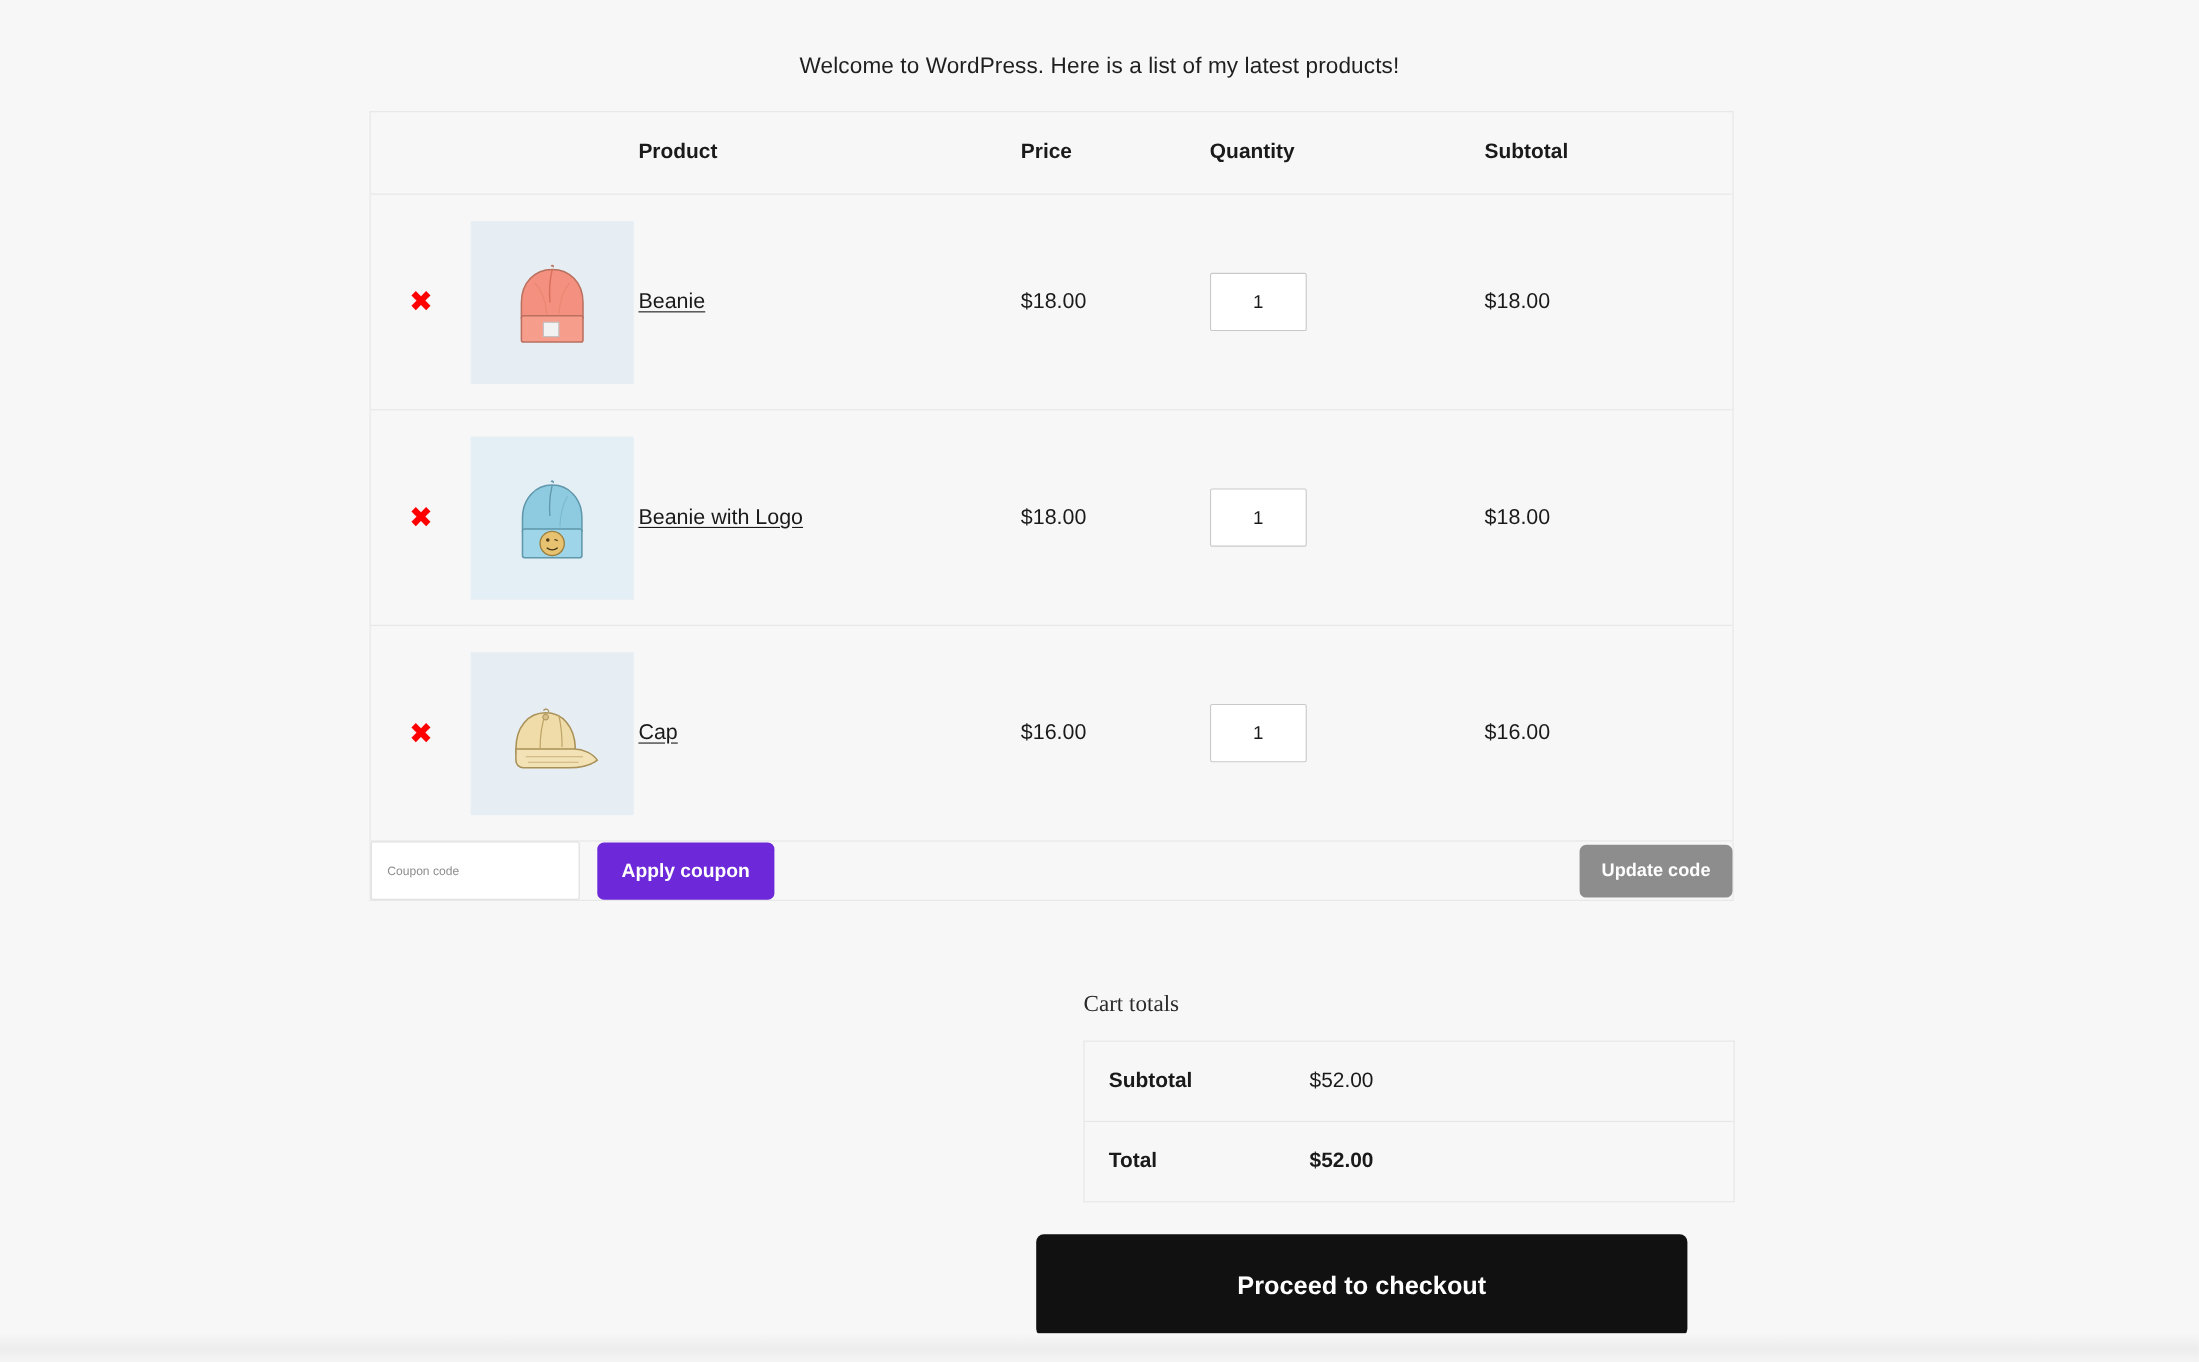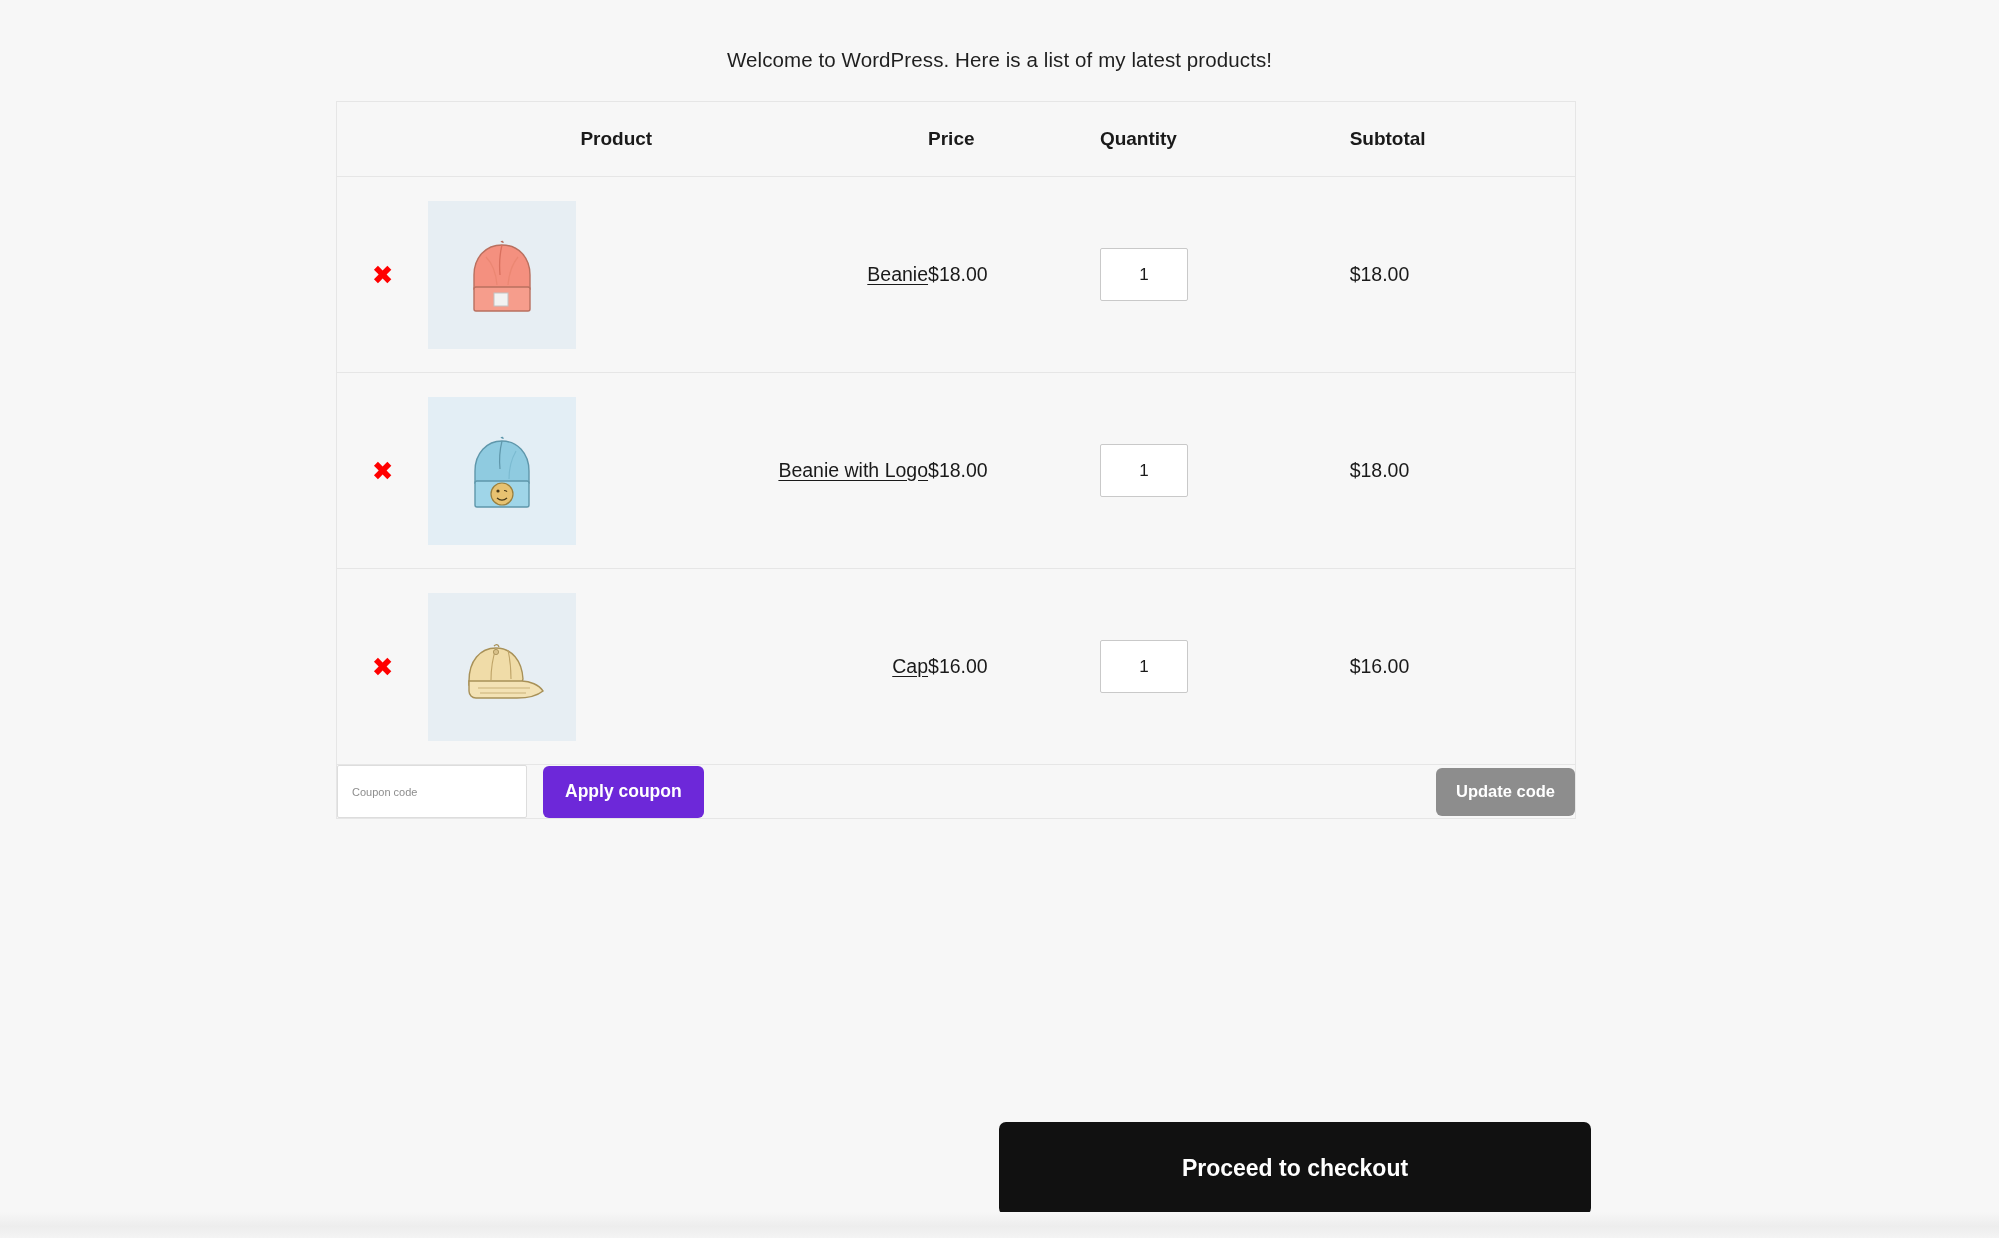--- a/index.html
+++ b/index.html
@@ -49,21 +49,21 @@
   }
   table.cart td {
     border-bottom: 1px solid #e6e6e6;
     vertical-align: middle;
     padding: 0;
   }
   tr.cart-row td { height: 196px; }
 
   .col-remove   { width: 92px; text-align: center; }
   .col-thumb    { width: 152px; }
-  .col-name     { width: 348px; text-align: right; }
+  .col-name     { width: 348px; }
   .col-price    { width: 172px; }
   .col-qty      { width: 250px; }
   .col-subtotal { width: 226px; }
 
   th.col-name { padding-left: 0; }
 
   .remove-x {
     display: inline-block;
     color: #ff0000;
     font-size: 26px;
@@ -185,21 +185,21 @@
     font-size: 19px;
     padding: 25px 0;
     color: #1a1a1a;
   }
   table.totals tr.subtotal-row th,
   table.totals tr.subtotal-row td { border-bottom: 1px solid #e6e6e6; }
   table.totals tr.total-row td { font-weight: bold; }
 
   .checkout-btn {
     position: absolute;
-    left: 999px;
+    left: 942px;
     top: 1122px;
     width: 592px;
     height: 93px;
     background: #111111;
     color: #ffffff;
     font-size: 23px;
     font-weight: bold;
     border: none;
     border-radius: 7px;
     cursor: pointer;
@@ -329,18 +329,33 @@
               <button class="btn btn-dark">Apply coupon</button>
               <button class="btn btn-update">Update code</button>
             </div>
           </td>
         </tr>
 
       </tbody>
     </table>
   </div>
 
+  <div class="totals-wrap">
+    <h2 class="totals-title">Cart totals</h2>
+    <table class="totals">
+      <tbody>
+        <tr class="subtotal-row">
+          <th>Subtotal</th>
+          <td>$52.00</td>
+        </tr>
+        <tr class="total-row">
+          <th>Total</th>
+          <td>$52.00</td>
+        </tr>
+      </tbody>
+    </table>
+  </div>
 
   <button class="checkout-btn">Proceed to checkout</button>
 
   <div class="bottom-strip"></div>
 
 </div>
 
 </body></html>

